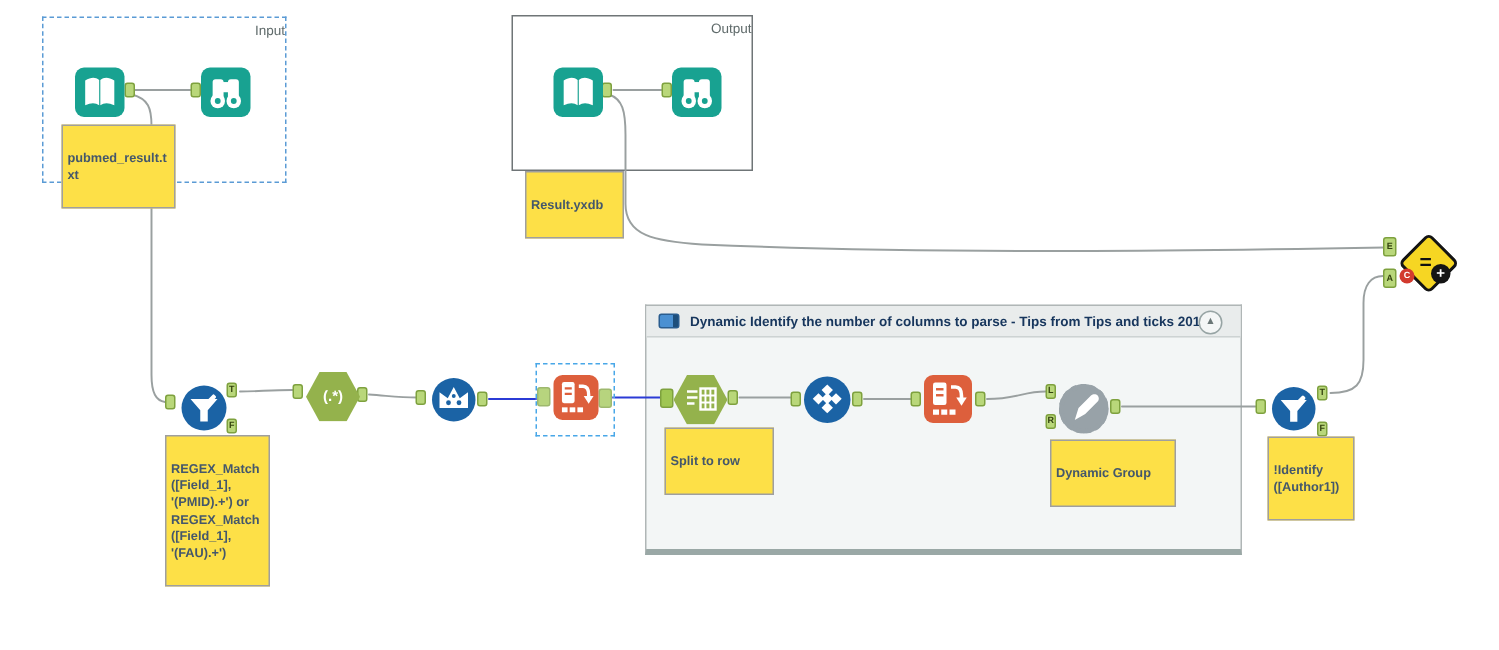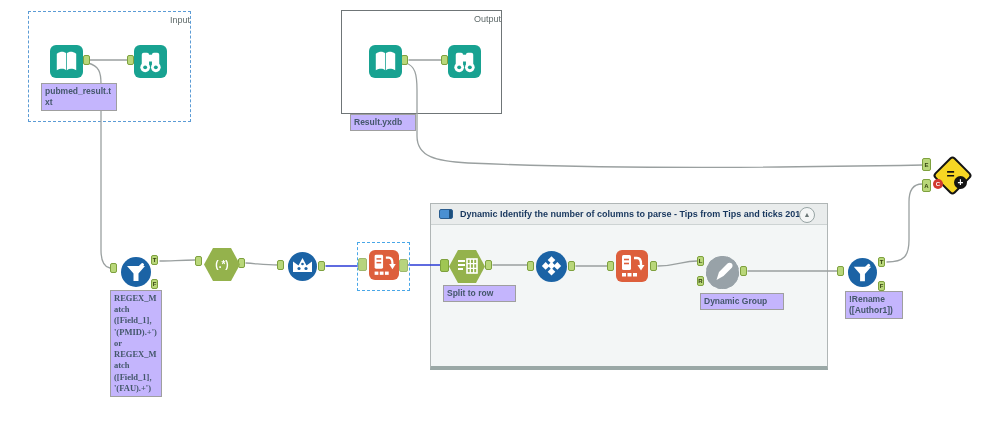--- a/index.html
+++ b/index.html
@@ -27,22 +27,22 @@
 
   
   .tool{position:absolute;z-index:4;}
   .circle{border-radius:50%;display:flex;align-items:center;justify-content:center;}
   .hex{clip-path:polygon(25% 0,75% 0,100% 50%,75% 100%,25% 100%,0 50%);display:flex;align-items:center;justify-content:center;}
   .sq{border-radius:6px;display:flex;align-items:center;justify-content:center;}
   .hex .glyph-text{color:#fff;font-weight:bold;font-size:10px;letter-spacing:0;}
   .sel-box{position:absolute;border:1.5px dashed #49a7e8;background:rgba(255,255,255,.25);z-index:3;}
 
   
-  .note{position:absolute;z-index:5;background:#c4b5fd;border:1px solid #9f9f9f;color:#44576b;font-size:8.5px;font-weight:600;
-        line-height:1.32;padding:2px 3px;white-space:pre-line;overflow-wrap:anywhere;box-sizing:border-box;}
+  .note{position:absolute;z-index:5;background:#fde047;border:1px solid #9f9f9f;color:#44576b;font-size:8.5px;font-weight:600;
+        line-height:1.32;padding:16px 3px;white-space:pre-line;overflow-wrap:anywhere;box-sizing:border-box;}
   .note.ba{word-break:break-all;}
 
   
   #expect-equal{position:absolute;left:938px;top:161px;width:25px;height:25px;transform:rotate(45deg);
                 border:2.5px solid #141414;border-radius:4px;z-index:4;}
   .badge{position:absolute;border-radius:50%;z-index:6;display:flex;align-items:center;justify-content:center;color:#fff;font-weight:bold;}
   #badge-red{left:933px;top:179px;width:10px;height:10px;font-size:6px;}
   #badge-plus{left:954px;top:176px;width:13px;height:13px;font-size:10px;background:#141414;}
 </style>
 </head>
@@ -264,18 +264,18 @@
 
   <div id="expect-equal" style="background: rgb(246, 214, 35);"></div>
   <div class="tool" style="left:938px;top:161px;width:25px;height:25px;z-index:5;pointer-events:none;">
     <span class="eq" style="position:absolute;inset:0;display:flex;align-items:center;justify-content:center;font-size:14px;font-weight:900;color:#101010;">=</span>
   </div>
   <div class="badge" id="badge-red" style="background: rgb(210, 58, 46);">C</div>
   <div class="badge" id="badge-plus">+</div>
 
   <div class="note ba" style="left:41px;top:83px;width:76px;">pubmed_result.txt</div>
   <div class="note" style="left:350px;top:81px;width:66px;margin-top:33px;">Result.yxdb</div>
-  <div class="note" style="left:110px;top:290px;width:52px;font-family:Liberation Serif, serif;">REGEX_Match ([Field_1], '(PMID).+') or REGEX_Match ([Field_1], '(FAU).+')</div>
+  <div class="note" style="left:110px;top:290px;width:70px;">REGEX_Match ([Field_1], '(PMID).+') or REGEX_Match ([Field_1], '(FAU).+')</div>
   <div class="note" style="left:443px;top:285px;width:73px;z-index:5;">Split to row</div>
   <div class="note" style="left:700px;top:293px;width:84px;z-index:5;">Dynamic Group</div>
-  <div class="note" style="left:845px;top:291px;width:58px;">!Rename ([Author1])</div>
+  <div class="note" style="left:845px;top:291px;width:58px;">!Identify ([Author1])</div>
 
 </div>
 
 </body></html>

